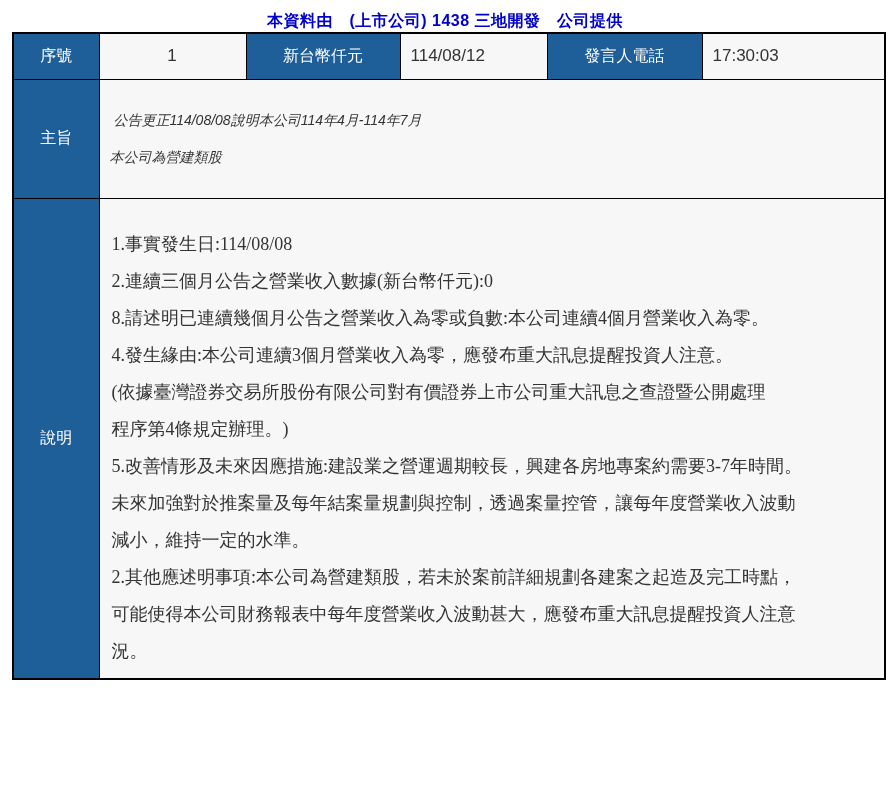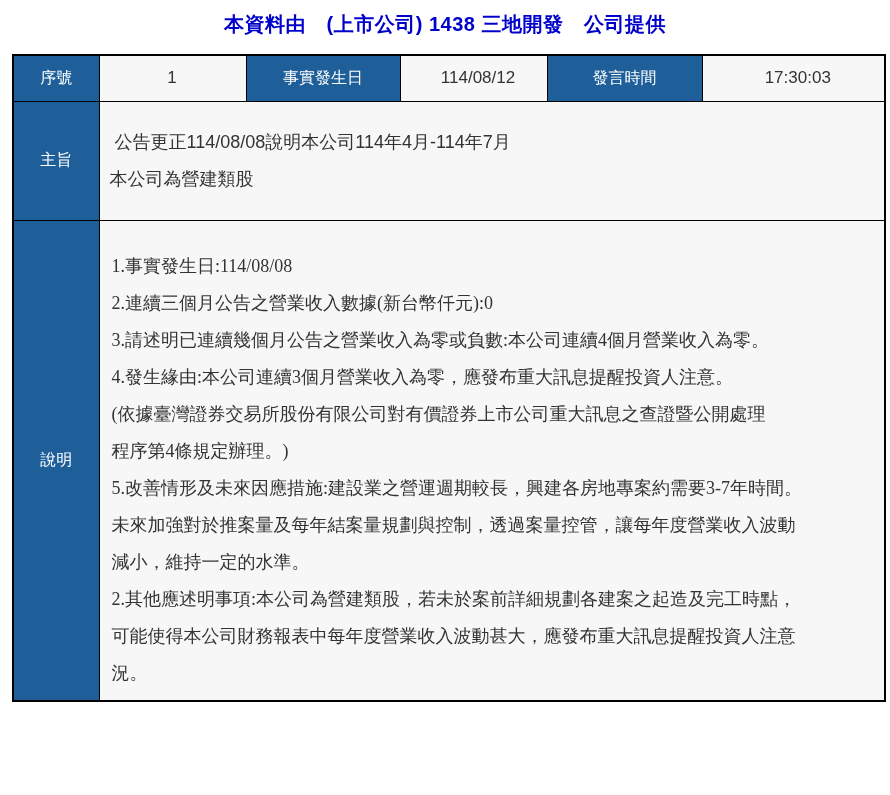--- a/index.html
+++ b/index.html
@@ -9,22 +9,22 @@
     --border-color:#000000;
     --header-text:#ffffff;
     --body-text:#333333;
   }
   html,body{margin:0;padding:0;background:#ffffff;}
   body{font-family:"Liberation Sans","DejaVu Sans",sans-serif;width:890px;}
   .page-title{
     text-align:center;
     color:var(--title-color);
     font-weight:bold;
-    font-size:20px;
-    padding:11px 0 16px 0;
+    font-size:16px;
+    padding:11px 0 0 0;
     letter-spacing:0.5px;
   }
   table.ann{
     border-collapse:collapse;
     margin-left:12px;
     width:872px;
     table-layout:fixed;
     border:2px solid var(--border-color);
   }
   table.ann td{
@@ -37,28 +37,29 @@
     background:var(--header-bg);
     color:var(--header-text);
     text-align:center;
     font-size:16px;
   }
   td.val{
     background:var(--cell-bg);
     color:var(--body-text);
     font-size:17px;
     padding-left:10px;
-    text-align:center;
+    text-align:left;
   }
   td.val.center{text-align:center;padding-left:0;}
   td.subject-cell{
     background:var(--cell-bg);
     color:var(--body-text);
-    font-size:18px;
+    font-size:14px;
     padding:14px 10px;
+    font-style:italic;
   }
   .subject-inner{
     height:100%;
     display:flex;
     flex-direction:column;
     justify-content:center;
   }
   .subject-line{line-height:37px;white-space:pre-wrap;}
   td.desc-cell{
     background:var(--cell-bg);
@@ -82,44 +83,44 @@
     <col style="width:154px">
     <col style="width:147px">
     <col style="width:155px">
     <col style="width:183px">
   </colgroup>
 
   <tbody>
       <tr style="height:46px">
     <td class="hdr">序號</td>
     <td class="val center">1</td>
-    <td class="hdr">事實發生日</td>
+    <td class="hdr">新台幣仟元</td>
     <td class="val">114/08/12</td>
-    <td class="hdr">發言時間</td>
+    <td class="hdr">發言人電話</td>
     <td class="val">17:30:03</td>
   </tr>
 
 
   <tr style="height:119px">
     <td class="hdr">主旨</td>
     <td class="subject-cell" colspan="5">
       <div class="subject-inner">
         <div class="subject-line"> 公告更正114/08/08說明本公司114年4月-114年7月</div>
         <div class="subject-line">本公司為營建類股</div>
       </div>
     </td>
   </tr>
 
 
   <tr style="height:481px">
     <td class="hdr">說明</td>
     <td class="desc-cell" colspan="5">
       <div class="desc-line">1.事實發生日:114/08/08</div>
       <div class="desc-line">2.連續三個月公告之營業收入數據(新台幣仟元):0</div>
-      <div class="desc-line">3.請述明已連續幾個月公告之營業收入為零或負數:本公司連續4個月營業收入為零。</div>
+      <div class="desc-line">8.請述明已連續幾個月公告之營業收入為零或負數:本公司連續4個月營業收入為零。</div>
       <div class="desc-line">4.發生緣由:本公司連續3個月營業收入為零，應發布重大訊息提醒投資人注意。</div>
       <div class="desc-line">(依據臺灣證券交易所股份有限公司對有價證券上市公司重大訊息之查證暨公開處理</div>
       <div class="desc-line">程序第4條規定辦理。)</div>
       <div class="desc-line">5.改善情形及未來因應措施:建設業之營運週期較長，興建各房地專案約需要3-7年時間。</div>
       <div class="desc-line">未來加強對於推案量及每年結案量規劃與控制，透過案量控管，讓每年度營業收入波動</div>
       <div class="desc-line">減小，維持一定的水準。</div>
       <div class="desc-line">2.其他應述明事項:本公司為營建類股，若未於案前詳細規劃各建案之起造及完工時點，</div>
       <div class="desc-line">可能使得本公司財務報表中每年度營業收入波動甚大，應發布重大訊息提醒投資人注意</div>
       <div class="desc-line">況。</div>
     </td>

